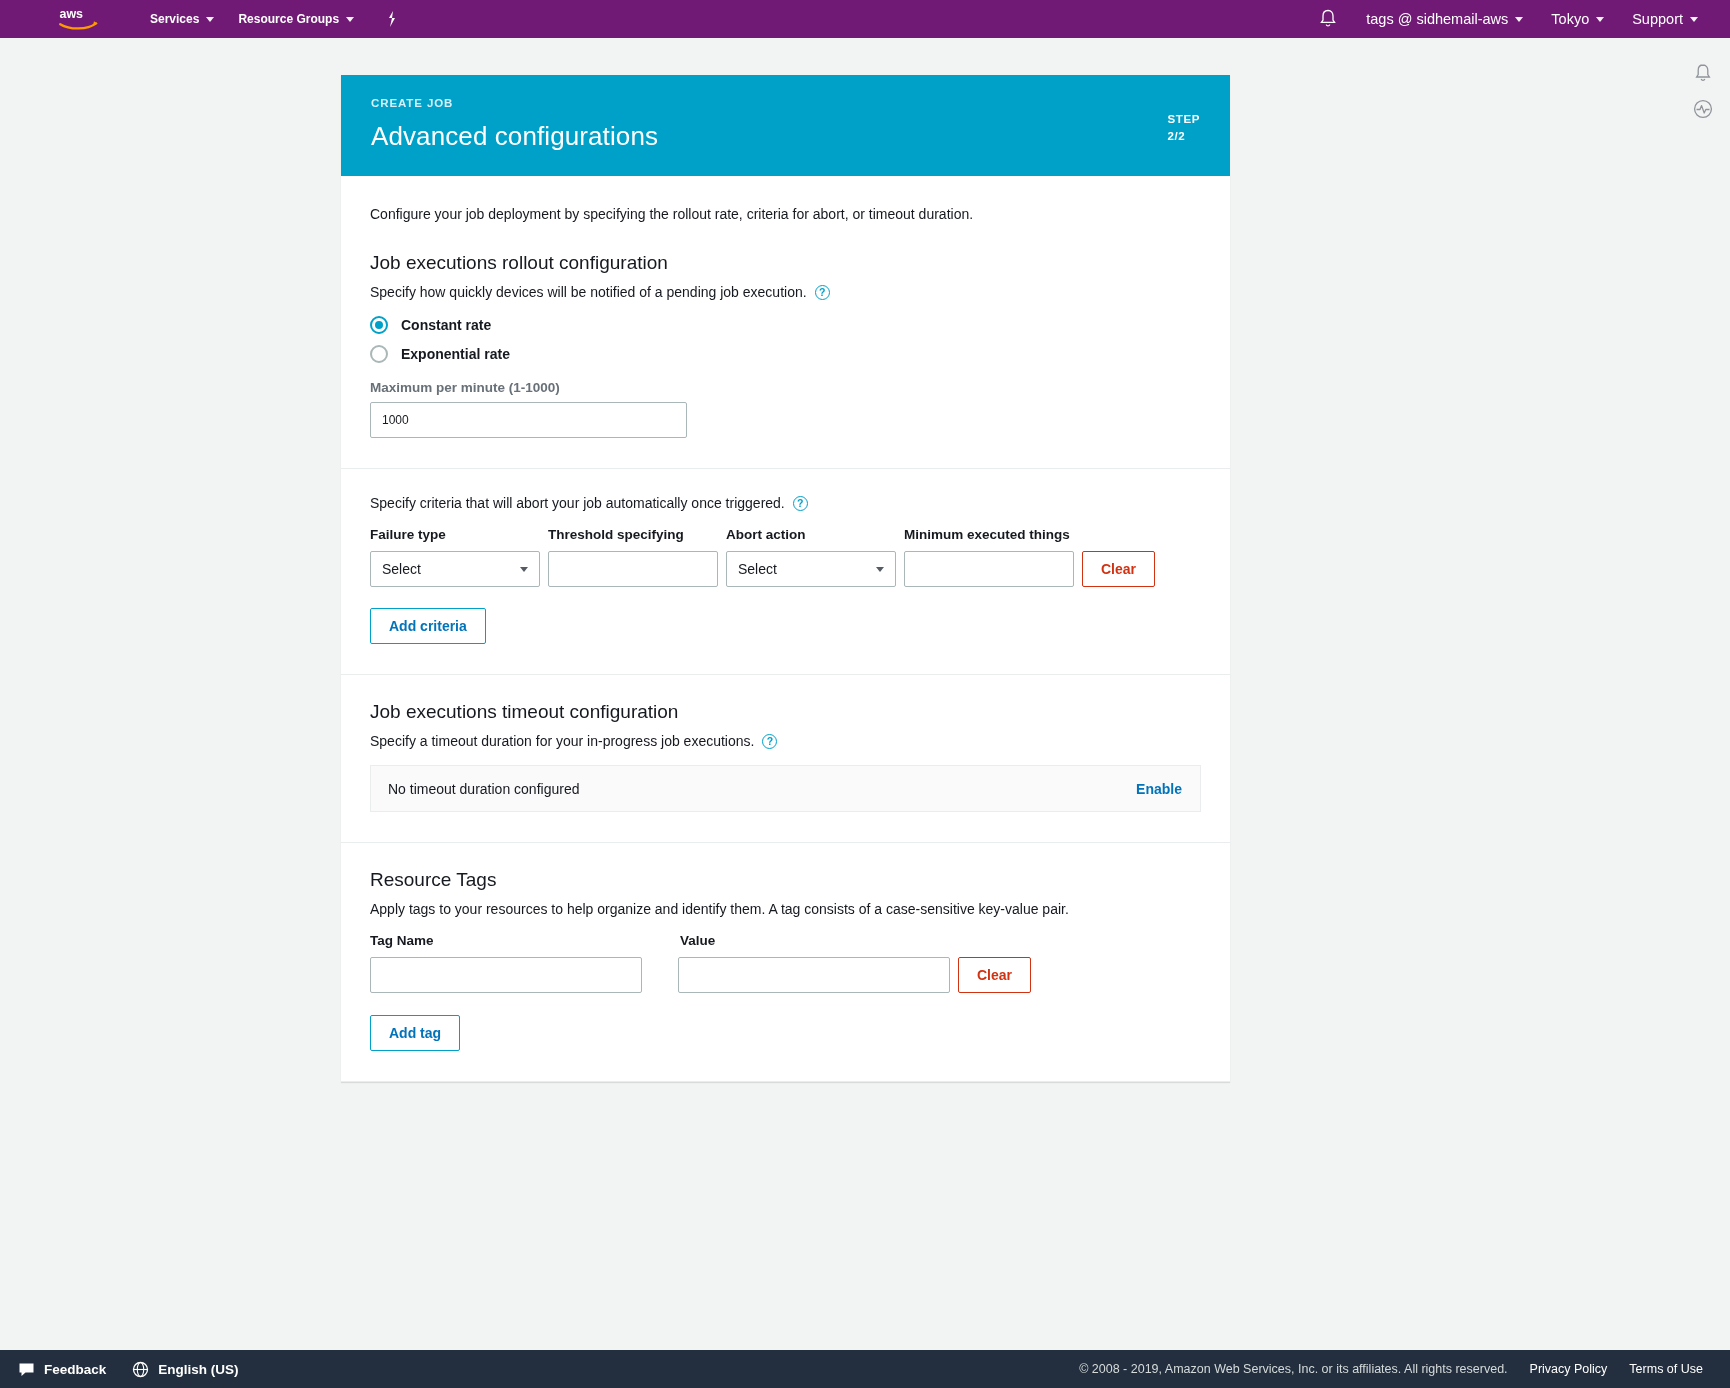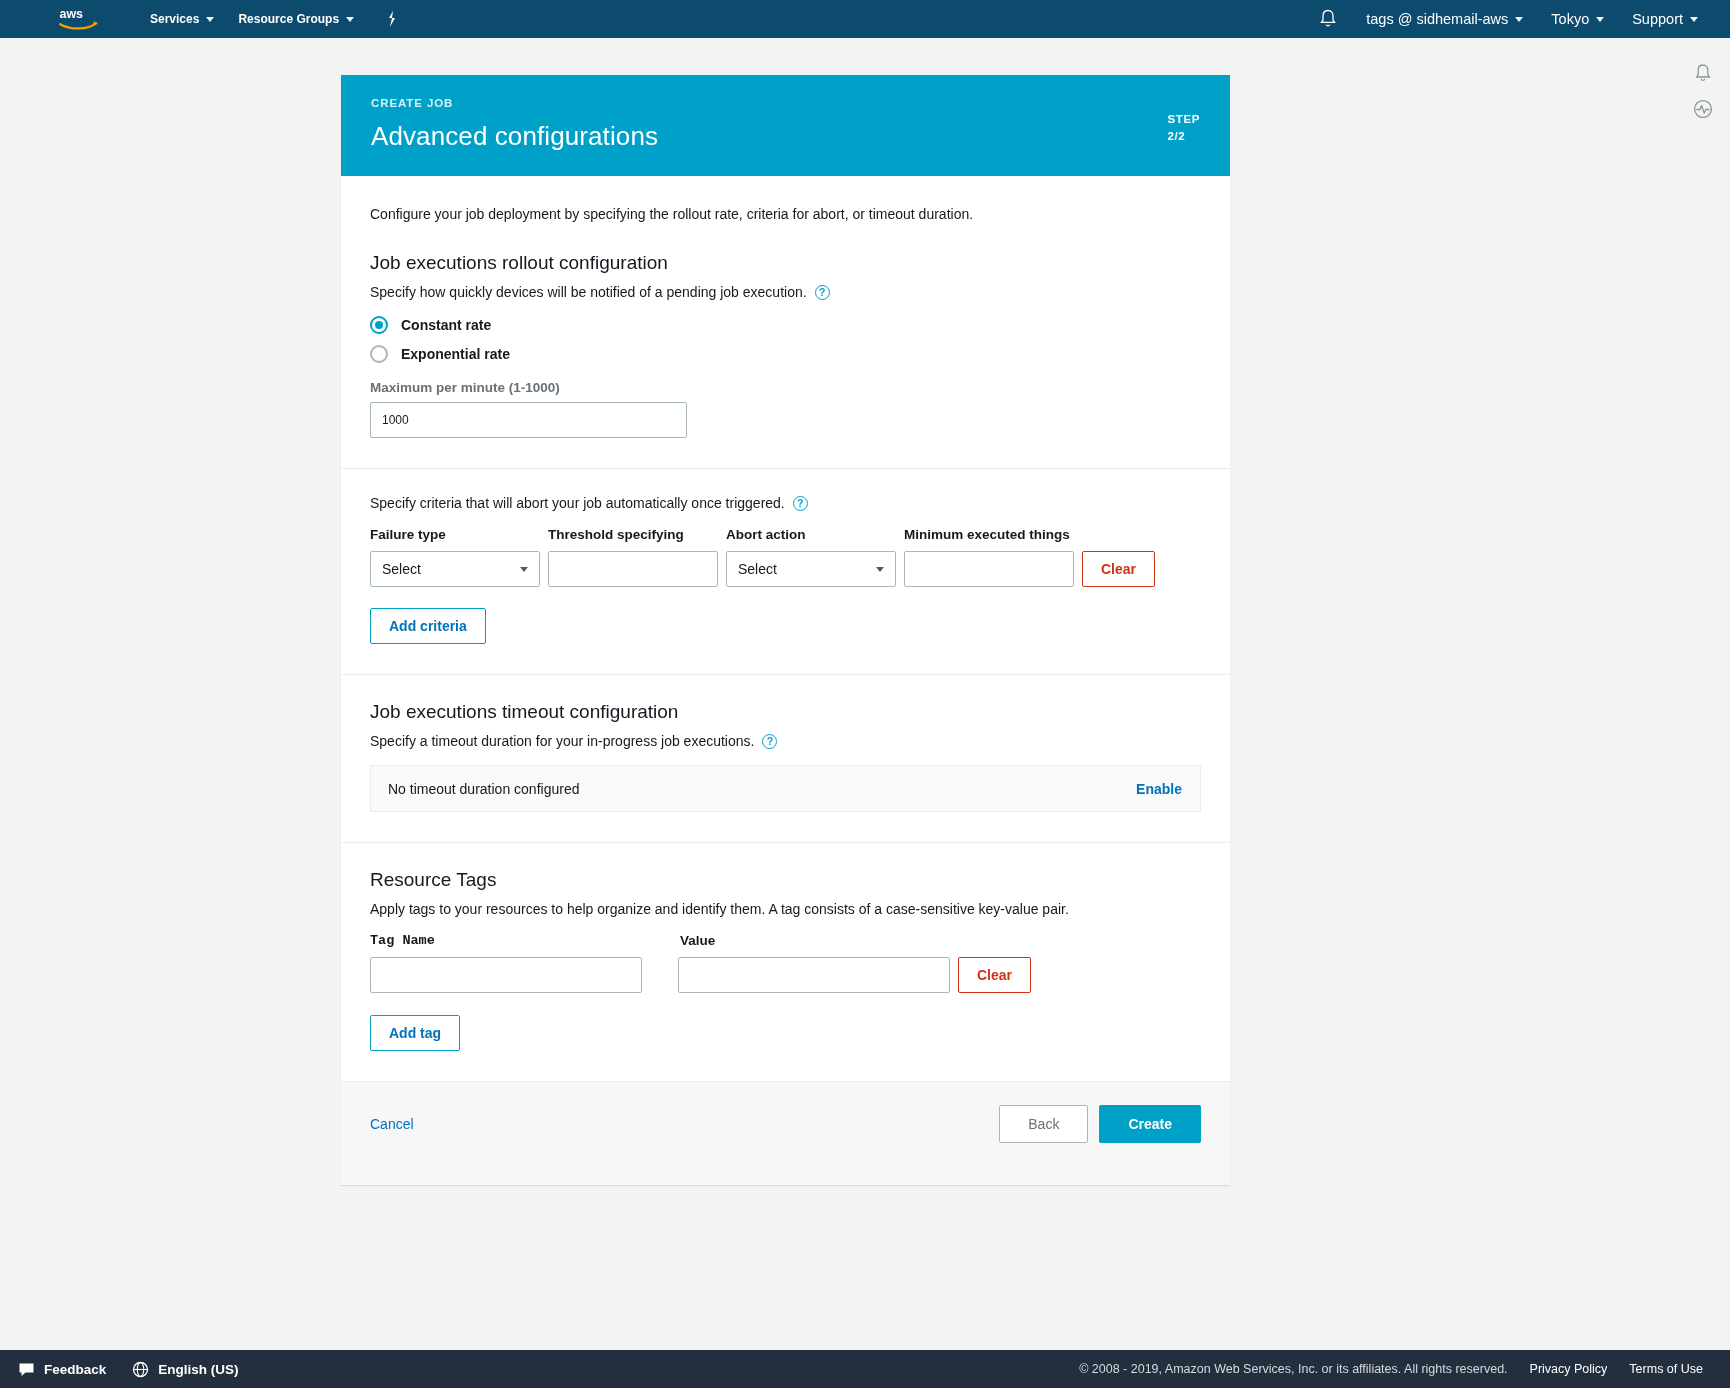--- a/index.html
+++ b/index.html
@@ -8,21 +8,21 @@
     width: 1730px; height: 1388px;
     background: #f2f3f3;
     font-family: "Liberation Sans", sans-serif;
     overflow: hidden;
   }
 
   
   .topnav {
     position: absolute; top: 0; left: 0;
     width: 1730px; height: 38px;
-    background: #0c4a6e;
+    background: #701a75;
     display: flex; align-items: center;
     color: #ffffff;
   }
   .aws-logo {
     margin-left: 58px; width: 44px; height: 28px;
     position: relative; display: block;
   }
   .aws-logo svg { display:block; }
   .nav-item {
     display: flex; align-items: center;
@@ -197,21 +197,21 @@
     height: 47px;
     display: flex; align-items: center; justify-content: space-between;
     padding: 0 18px 0 17px;
   }
   .timeout-text { font-size: 14px; color: #16191f; }
   .link-blue { color: #0073bb; font-size: 14px; font-weight: bold; cursor: pointer; }
 
   
   .tag-headers { display: flex; margin-top: 16px; margin-bottom: 9px; }
   .tag-headers span { font-size: 13.5px; font-weight: bold; color: #16191f; }
-  .tg1 { width: 310px; font-family: Liberation Mono, monospace; }
+  .tg1 { width: 310px; }
   .tg2 { width: 280px; }
   .tag-row { display: flex; align-items: center; }
   .tag-name-input { width: 272px; }
   .tag-value-input { width: 272px; }
   .tag-gap { width: 8px; flex: none; }
 
   
   .card-footer {
     background: #f7f7f7;
     padding: 23px 29px 42px 29px;
@@ -394,27 +394,20 @@
       <input class="text-input tag-name-input" type="text" value="" style="">
       <div style="width:36px;flex:none;"></div>
       <input class="text-input tag-value-input" type="text" value="" style="">
       <div class="tag-gap"></div>
       <button class="btn btn-clear">Clear</button>
     </div>
 
     <button class="btn btn-outline-blue btn-add-tag">Add tag</button>
   </div>
 
-  <div class="card-footer">
-    <span class="cancel-link">Cancel</span>
-    <div class="footer-right">
-      <button class="btn btn-back">Back</button>
-      <button class="btn btn-create">Create</button>
-    </div>
-  </div>
 </div>
 
 <div class="bottombar">
   <div class="bb-left">
     <div class="bb-chunk">
       <svg class="speech-icon" viewBox="0 0 17 17">
         <path d="M1.5 2.5 h14 v9 h-8 l-4 3.5 v-3.5 h-2 z" fill="#ffffff"></path>
       </svg>
       <span>Feedback</span>
     </div>

